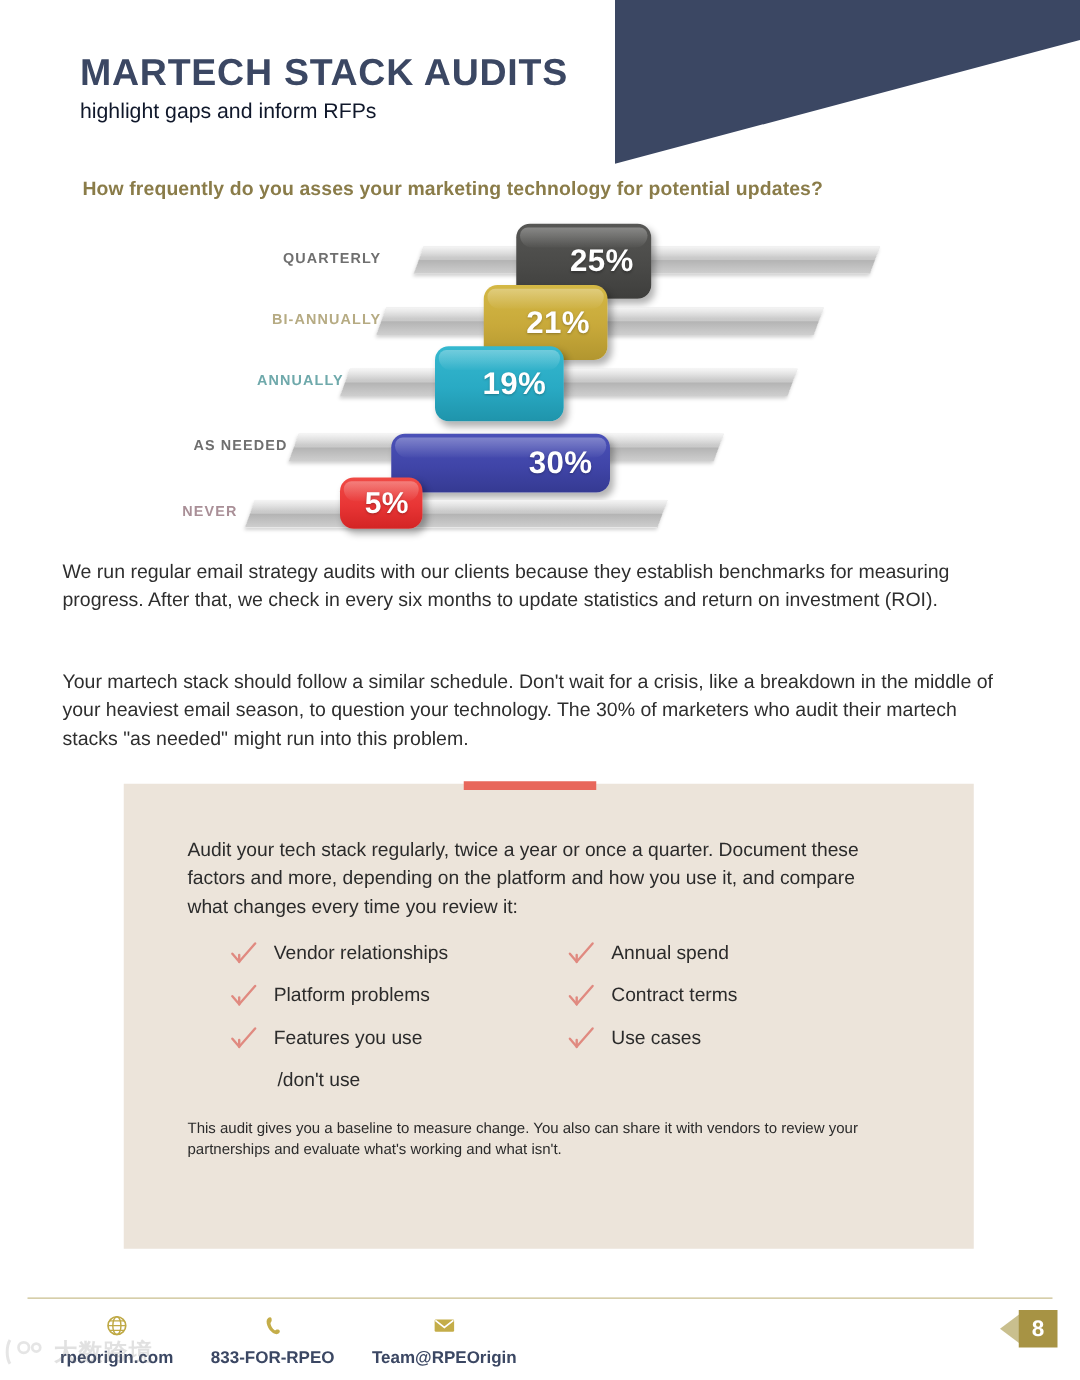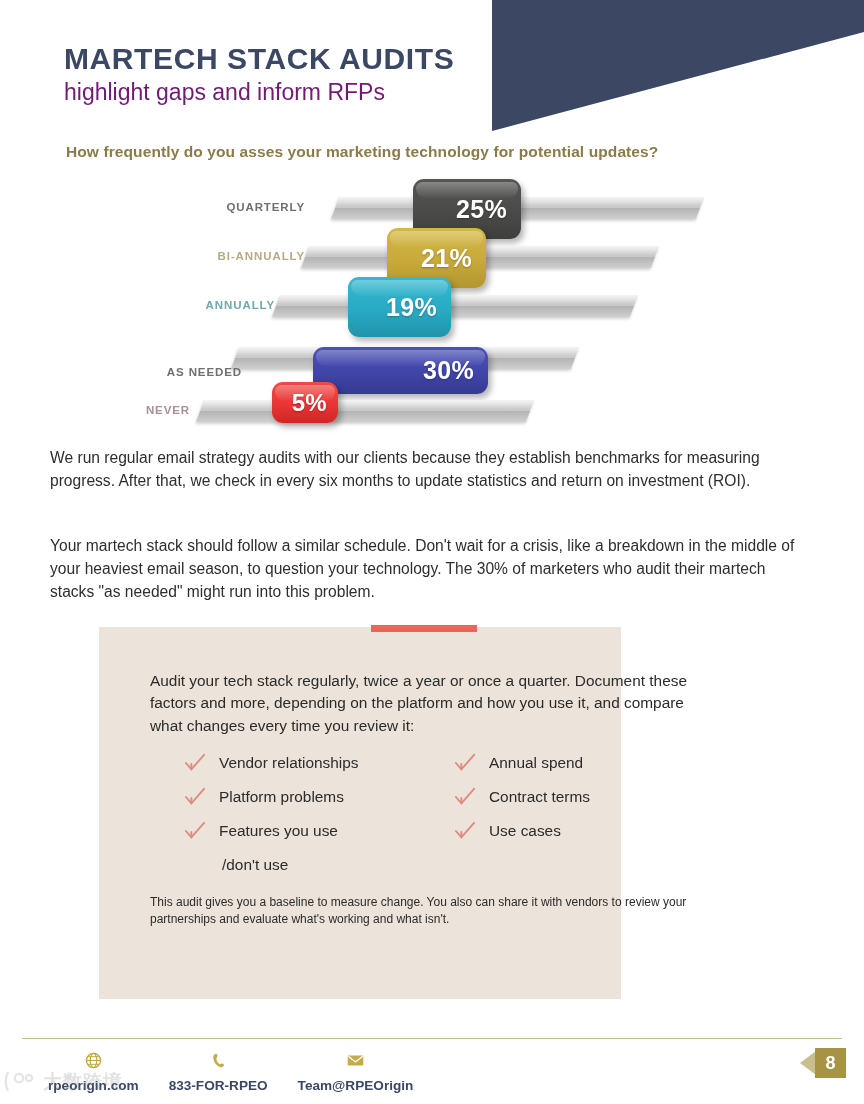--- a/index.html
+++ b/index.html
@@ -24,23 +24,23 @@
   
   .title-block { position: absolute; left: 64px; top: 42px; }
   .title-main {
     font-size: 30px;
     font-weight: bold;
     letter-spacing: 0.6px;
     color: #3b4763;
     line-height: 1.12;
   }
   .title-sub {
-    font-size: 23px;
+    font-size: 17px;
     font-weight: 400;
-    color: #701a75;
+    color: #0f172a;
     line-height: 1.25;
     margin-top: 2px;
   }
 
   
   .chart-question {
     position: absolute;
     left: 66px; top: 143px;
     font-size: 15.5px;
     font-weight: bold;
@@ -110,21 +110,21 @@
     color: #2e2e2e;
     font-weight: 400;
   }
   .para-1 { top: 446px; }
   .para-2 { top: 534px; }
 
   
   .callout {
     position: absolute;
     left: 99px; top: 627px;
-    width: 522px; height: 372px;
+    width: 680px; height: 372px;
     background: #ece4da;
   }
   .callout-accent {
     position: absolute;
     left: 272px; top: -2px;
     width: 106px; height: 7px;
     background: #e8675b;
   }
   .callout-intro {
     position: absolute;
@@ -251,21 +251,21 @@
   </div>
 
   <div class="chart-row" style="top:98px;">
     <div class="ribbon" style="left:276px;width:358px;top:22px;"></div>
     <div class="cat-label" style="left:110px;width:165px;top:26px;color:#6fa9ab;">ANNUALLY</div>
     <div class="pill" style="left:348px;width:103px;top:4px;background:linear-gradient(180deg,#35b8cf 0%,#29aac4 55%,#1f94ab 100%);">19%</div>
   </div>
 
   <div class="chart-row" style="top:147px;">
     <div class="ribbon" style="left:235px;width:340px;top:25px;"></div>
-    <div class="cat-label" style="left:92px;width:150px;top:29px;color:#6f6f6f;margin-top:15px;">AS NEEDED</div>
+    <div class="cat-label" style="left:80px;width:150px;top:29px;color:#6f6f6f;">AS NEEDED</div>
     <div class="pill" style="left:313px;width:175px;top:5px;height:47px;background:linear-gradient(180deg,#4b51b8 0%,#4045a8 55%,#353a92 100%);margin-top:20px;">30%</div>
   </div>
 
   <div class="chart-row" style="top:201px;">
     <div class="ribbon" style="left:200px;width:330px;top:24px;"></div>
     <div class="cat-label" style="left:50px;width:140px;top:28px;color:#a98f97;">NEVER</div>
     <div class="pill" style="left:272px;width:66px;top:6px;height:41px;padding-right:11px;font-size:24px;background:linear-gradient(180deg,#f04a45 0%,#e83535 55%,#d32424 100%);">5%</div>
   </div>
 </div>
 

